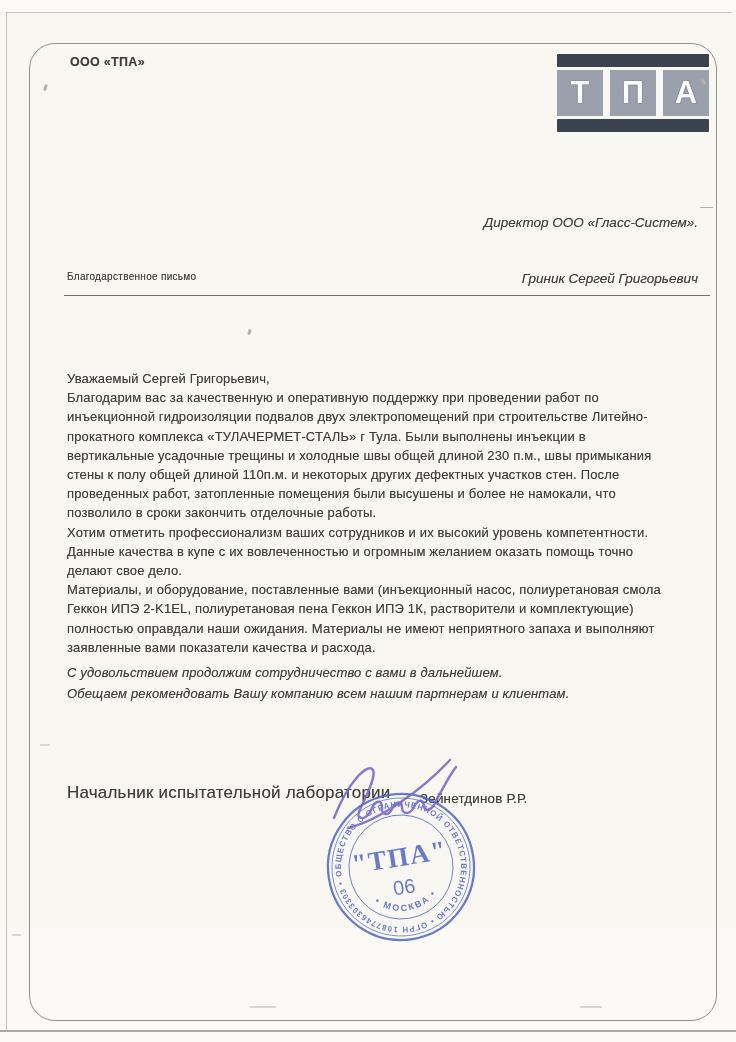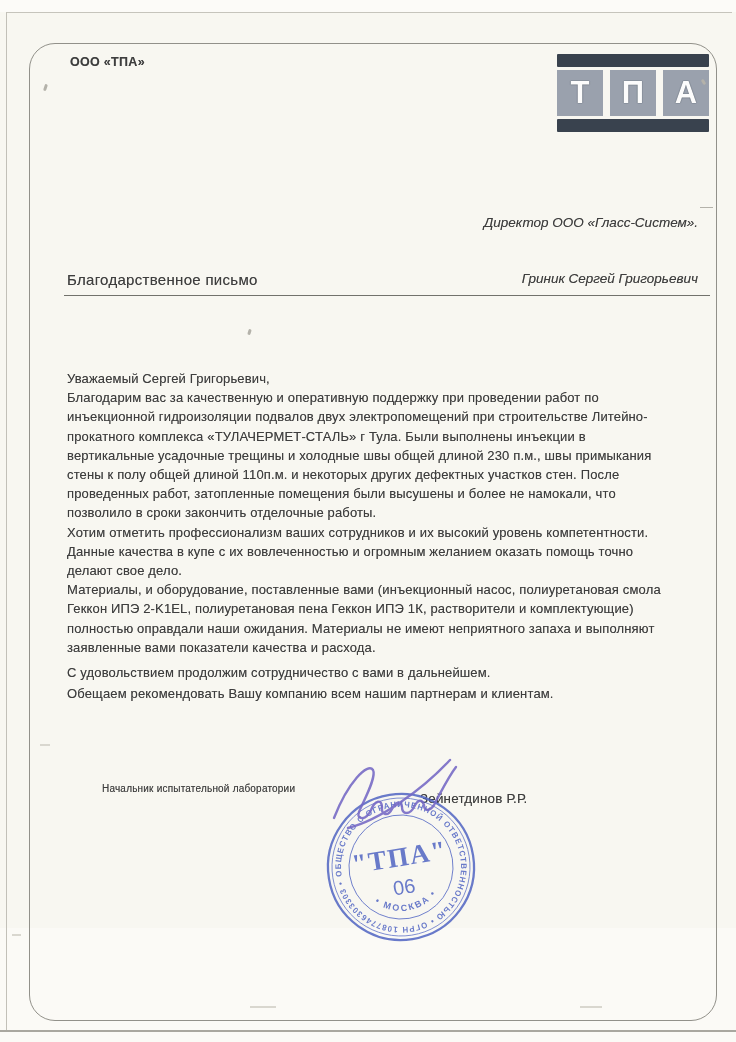--- a/index.html
+++ b/index.html
@@ -39,33 +39,33 @@
     display:flex;align-items:center;justify-content:center;
     font-size:31px;font-weight:800;color:#fcfcfc;
     text-shadow:0 0 1px #4a5560, 0 0 1px #4a5560;
   }
   
   .recipient{
     position:absolute;right:38px;top:177px;text-align:right;
     font-style:italic;font-size:13.5px;line-height:18.5px;white-space:pre-wrap;
   }
   
-  .title{position:absolute;left:67px;top:271px;font-size:15px;letter-spacing:.3px;}
+  .title{position:absolute;left:67px;top:271px;font-size:10px;letter-spacing:.3px;}
   .title-rule{position:absolute;left:64px;top:295px;width:646px;height:1px;background:#72726c;}
   
   .body-main{
     position:absolute;left:67px;top:369px;width:652px;
     font-size:13px;line-height:19.2px;letter-spacing:.15px;white-space:pre-line;
   }
   .body-closing{
     position:absolute;left:67px;top:662px;width:652px;
-    font-size:13px;line-height:21px;letter-spacing:.15px;white-space:pre-line;
+    font-size:13px;line-height:21px;letter-spacing:.15px;white-space:pre-line;font-style:italic;
   }
   
-  .sign-label{position:absolute;left:67px;top:783px;font-size:10px;letter-spacing:.2px;margin-left:35px;}
+  .sign-label{position:absolute;left:67px;top:783px;font-size:17px;letter-spacing:.2px;}
   .sign-name{position:absolute;left:420px;top:783px;font-size:13.4px;letter-spacing:.2px;margin-top:8px;}
   
   .stamp-svg{position:absolute;left:316px;top:782px;transform:rotate(-9deg);opacity:.82;}
   .sig-svg{position:absolute;left:318px;top:748px;opacity:.88;}
   
   .art{position:absolute;background:#b4b2aa;}
   .art.c{width:3px;height:6px;border-radius:2px;transform:rotate(18deg);}
   .art.d{height:1px;}
   .art.faint{background:#d9d7cf;}
 </style>

